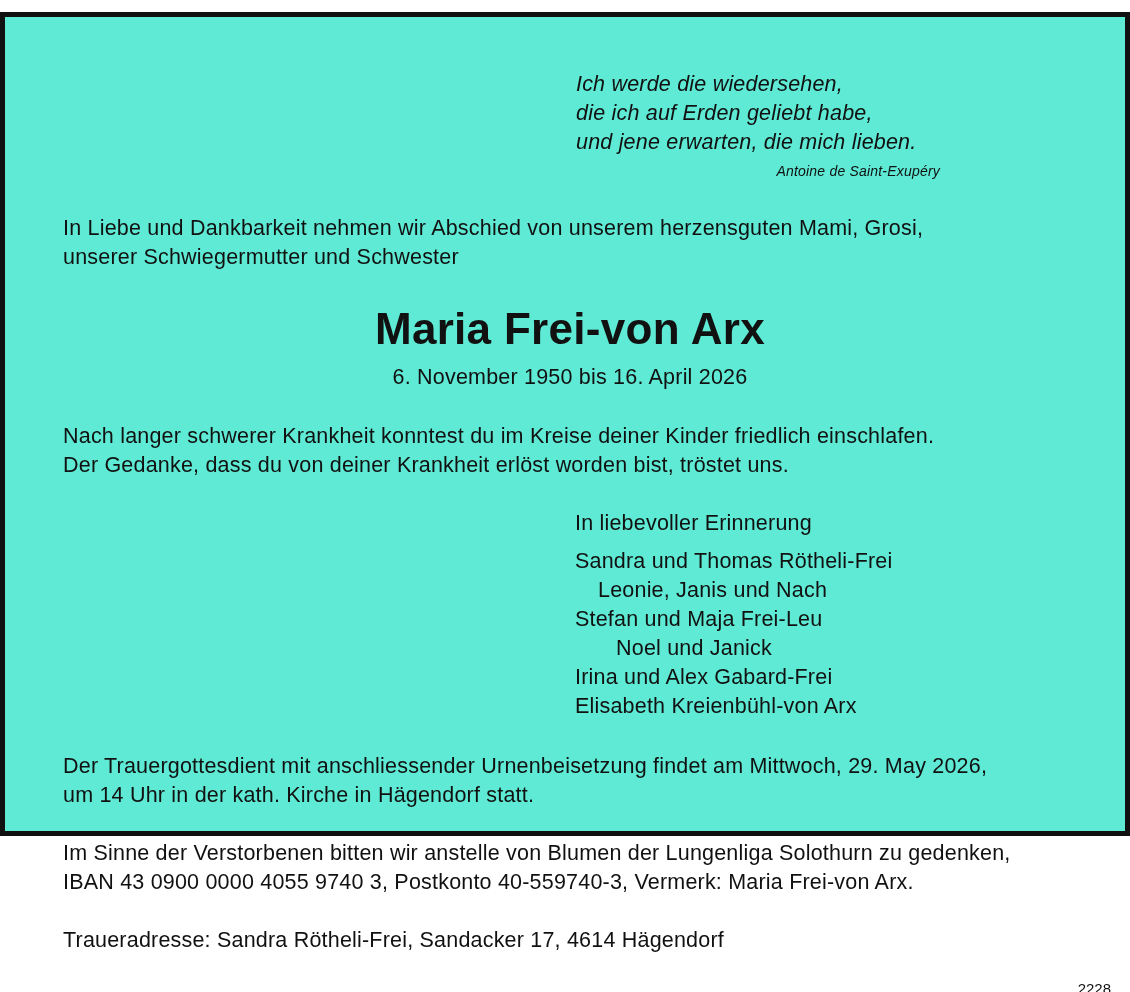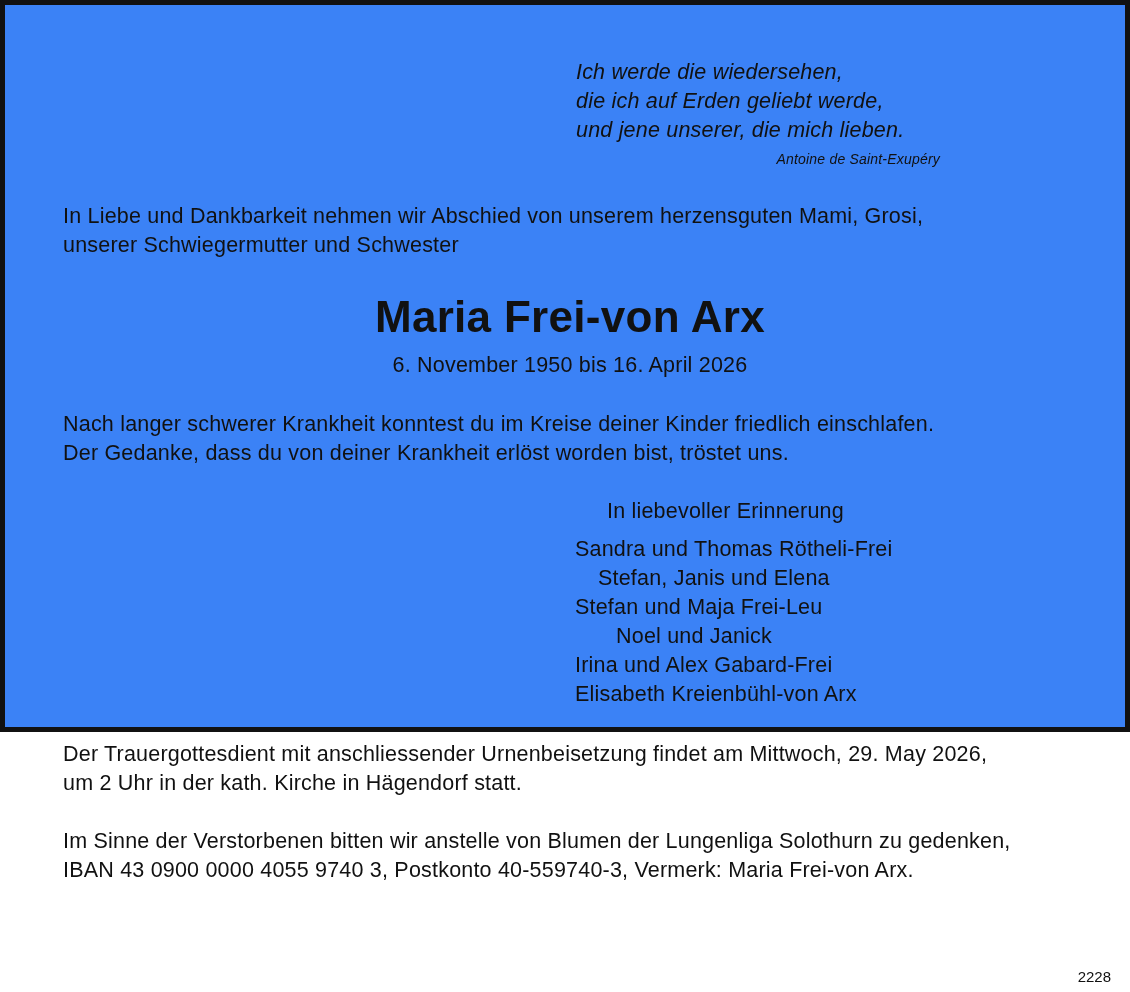--- a/index.html
+++ b/index.html
@@ -1,70 +1,71 @@
 <!DOCTYPE html>
 <html><head>
 <meta charset="utf-8">
 <style>
   html, body { margin: 0; padding: 0; background: #ffffff; }
   body { width: 1130px; height: 992px; position: relative; overflow: hidden; }
   .frame {
-    position: absolute; left: 0; top: 0; width: 1130px; height: 732px;
-    box-sizing: border-box; border: 5px solid #111111; background: #3b82f6;
+    position: absolute; left: 0; top: 12px; width: 1130px; height: 824px;
+    box-sizing: border-box; border: 5px solid #111111; background: #5eead4;
   }
   .txt {
     position: absolute; font-family: "Liberation Sans", sans-serif;
     color: #111111; white-space: nowrap; font-size: 21.5px; line-height: 29px;
     letter-spacing: 0.2px;
   }
   .quote { font-style: italic; }
   .name { font-weight: bold; font-size: 44px; line-height: 50px; left: 0; width: 1130px; text-align: center; letter-spacing: 0.3px; }
   .dates { left: 0; width: 1130px; text-align: center; }
   .adnum { position: absolute; right: 14px; top: 963px; font-family: "Liberation Sans", sans-serif; font-size: 15px; color: #111; }
 </style>
 </head>
 <body>
 
 <div class="frame">
 
   <div>
     <div class="txt quote" style="left:571px; top:53px;">Ich werde die wiedersehen,</div>
-    <div class="txt quote" style="left:571px; top:82px;">die ich auf Erden geliebt werde,</div>
-    <div class="txt quote" style="left:571px; top:111px;">und jene unserer, die mich lieben.</div>
+    <div class="txt quote" style="left:571px; top:82px;">die ich auf Erden geliebt habe,</div>
+    <div class="txt quote" style="left:571px; top:111px;">und jene erwarten, die mich lieben.</div>
     <div class="txt quote" style="right:185px; top:142px; font-size:14px; line-height:24px;">Antoine de Saint-Exupéry</div>
   </div>
 
   <div>
     <div class="txt" style="left:58px; top:197px;">In Liebe und Dankbarkeit nehmen wir Abschied von unserem herzensguten Mami, Grosi,</div>
     <div class="txt" style="left:58px; top:226px;">unserer Schwiegermutter und Schwester</div>
   </div>
 
   <div class="txt name" style="top:287px;">Maria Frei-von Arx</div>
   <div class="txt dates" style="top:346px;">6. November 1950 bis 16. April 2026</div>
 
   <div>
     <div class="txt" style="left:58px; top:405px;">Nach langer schwerer Krankheit konntest du im Kreise deiner Kinder friedlich einschlafen.</div>
     <div class="txt" style="left:58px; top:434px;">Der Gedanke, dass du von deiner Krankheit erlöst worden bist, tröstet uns.</div>
   </div>
 
   <div>
-    <div class="txt" style="left:570px; top:492px;margin-left:32px;">In liebevoller Erinnerung</div>
+    <div class="txt" style="left:570px; top:492px;">In liebevoller Erinnerung</div>
     <div class="txt" style="left:570px; top:530px;">Sandra und Thomas Rötheli-Frei</div>
-    <div class="txt" style="left:593px; top:559px;">Stefan, Janis und Elena</div>
+    <div class="txt" style="left:593px; top:559px;">Leonie, Janis und Nach</div>
     <div class="txt" style="left:570px; top:588px;">Stefan und Maja Frei-Leu</div>
     <div class="txt" style="left:593px; top:617px;margin-left:18px;">Noel und Janick</div>
     <div class="txt" style="left:570px; top:646px;">Irina und Alex Gabard-Frei</div>
     <div class="txt" style="left:570px; top:675px;">Elisabeth Kreienbühl-von Arx</div>
   </div>
 
   <div>
     <div class="txt" style="left:58px; top:735px;">Der Trauergottesdient mit anschliessender Urnenbeisetzung findet am Mittwoch, 29. May 2026,</div>
-    <div class="txt" style="left:58px; top:764px;">um 2 Uhr in der kath. Kirche in Hägendorf statt.</div>
+    <div class="txt" style="left:58px; top:764px;">um 14 Uhr in der kath. Kirche in Hägendorf statt.</div>
   </div>
 
   <div>
     <div class="txt" style="left:58px; top:822px;">Im Sinne der Verstorbenen bitten wir anstelle von Blumen der Lungenliga Solothurn zu gedenken,</div>
     <div class="txt" style="left:58px; top:851px;">IBAN 43 0900 0000 4055 9740 3, Postkonto 40-559740-3, Vermerk: Maria Frei-von Arx.</div>
   </div>
 
+  <div class="txt" style="left:58px; top:909px;">Traueradresse: Sandra Rötheli-Frei, Sandacker 17, 4614 Hägendorf</div>
 
   <div class="adnum">2228</div>
 </div>
 
 </body></html>

